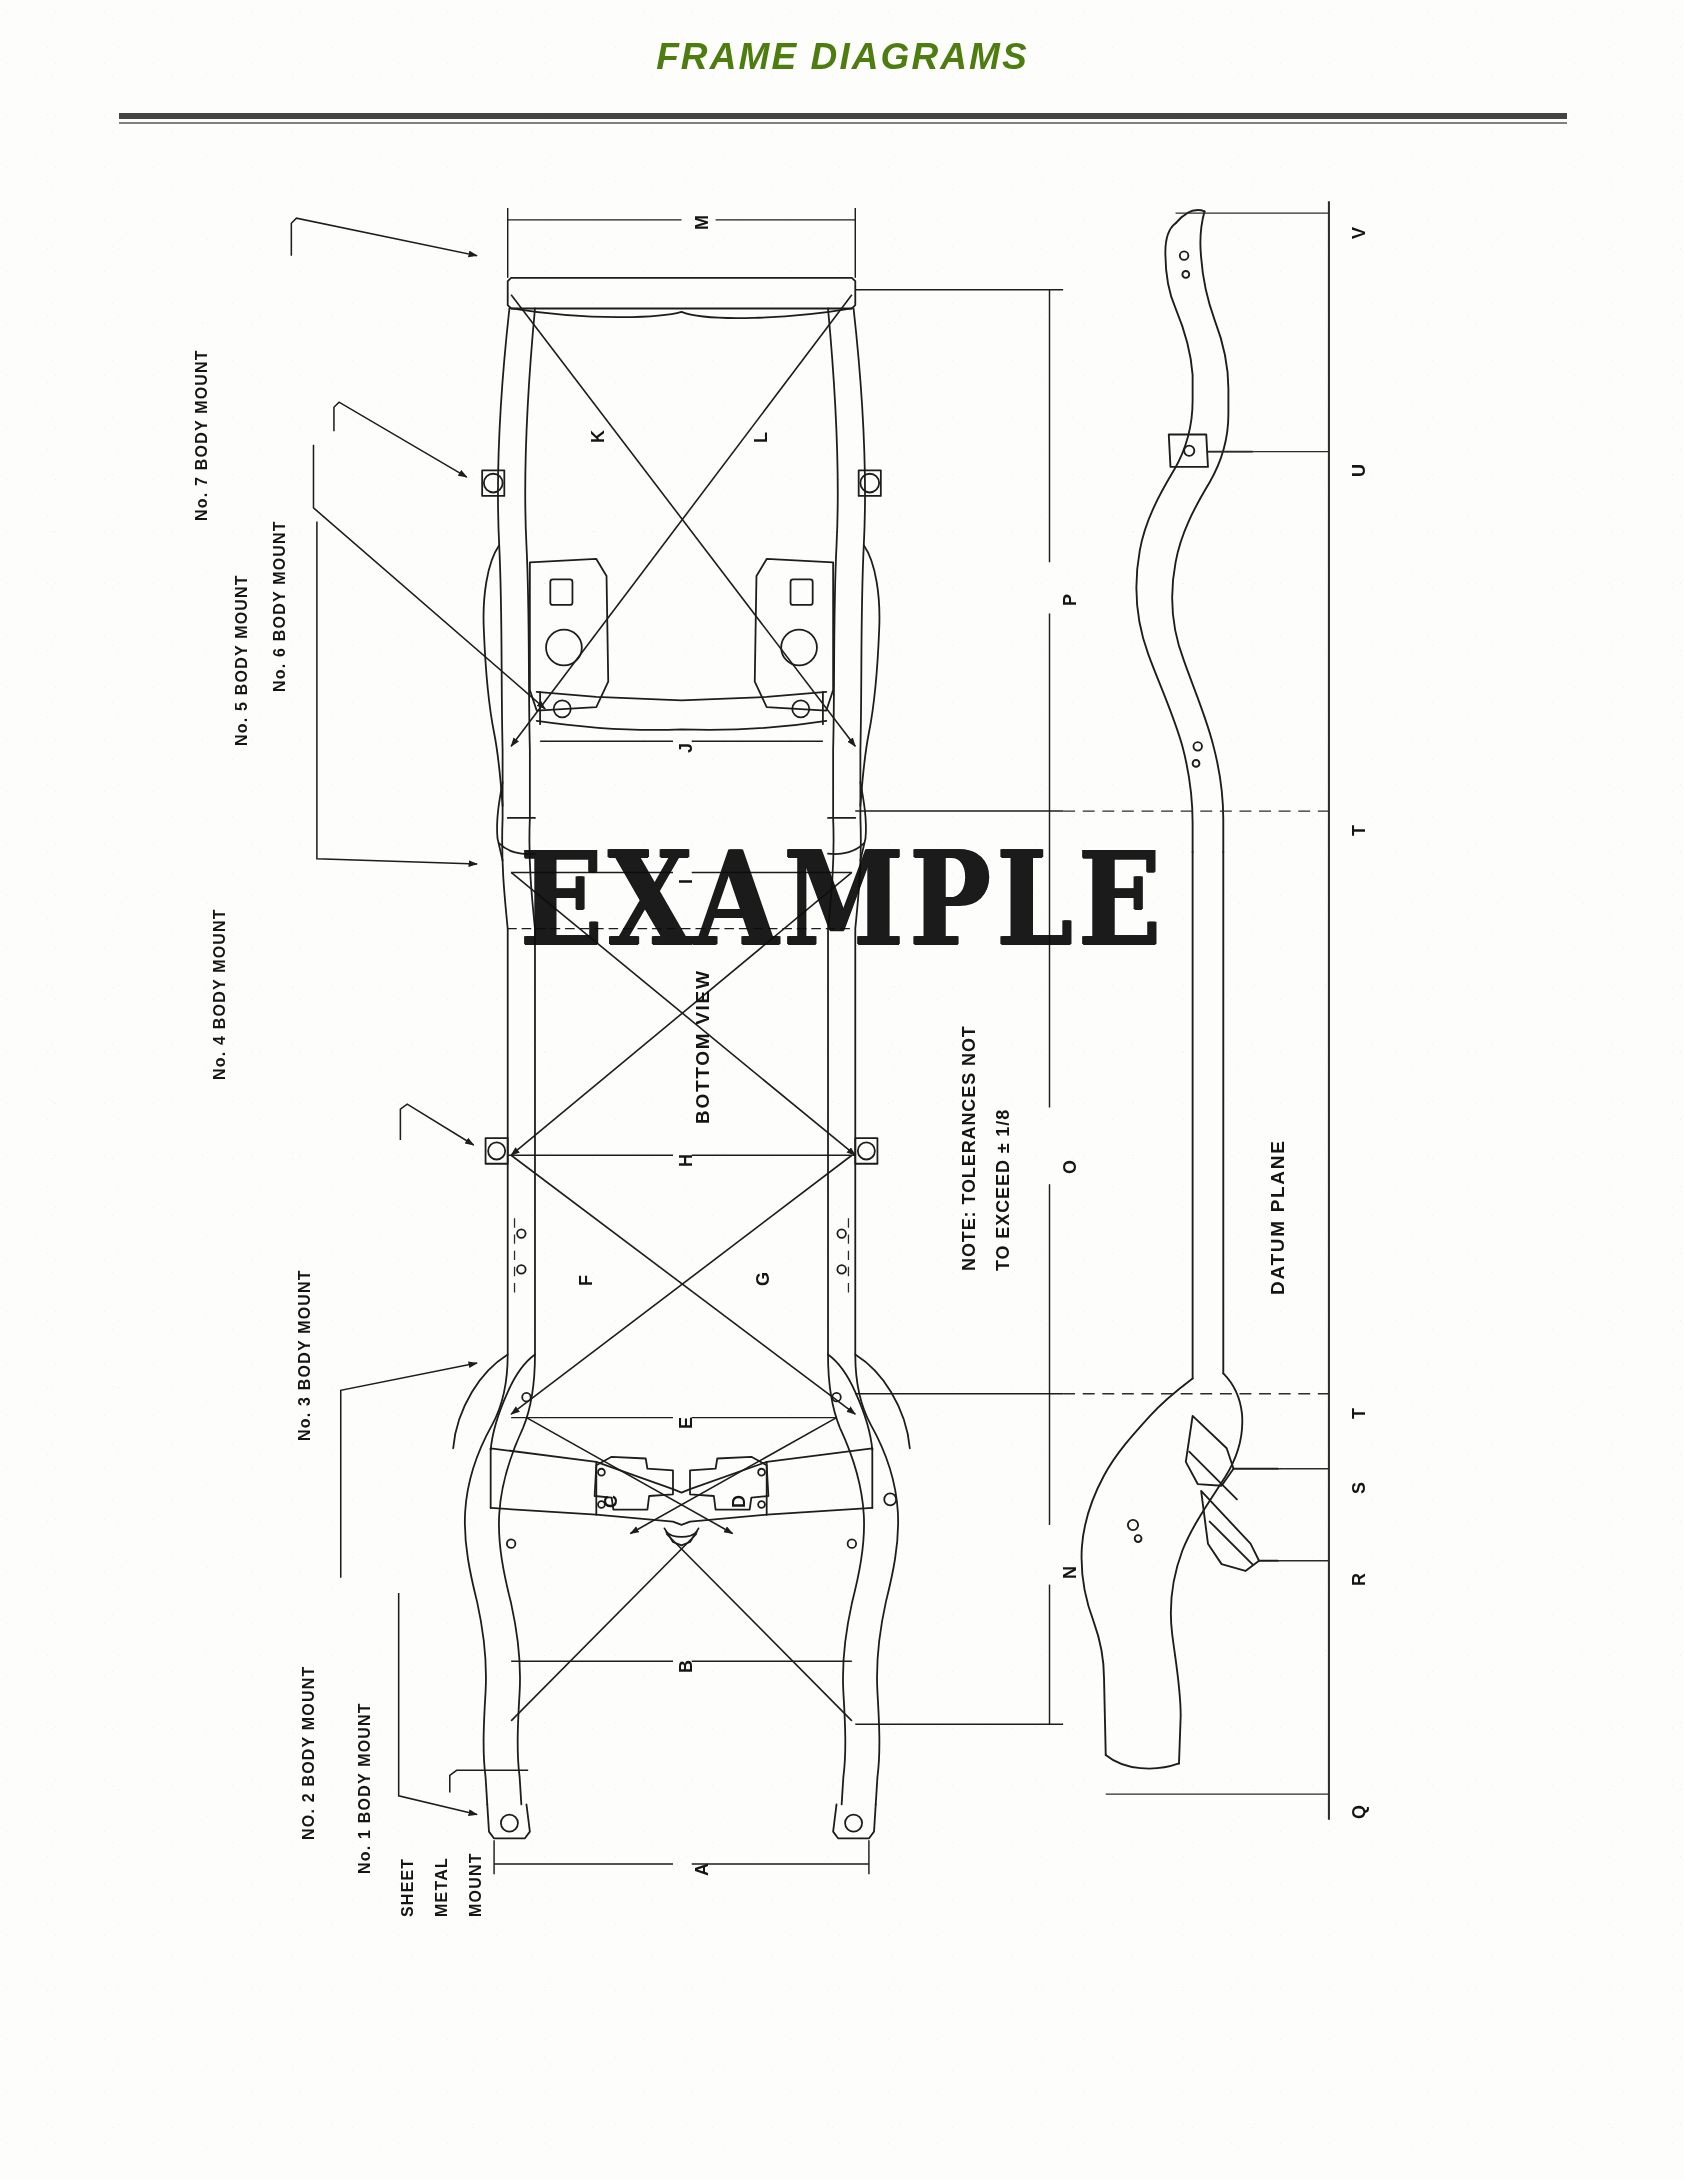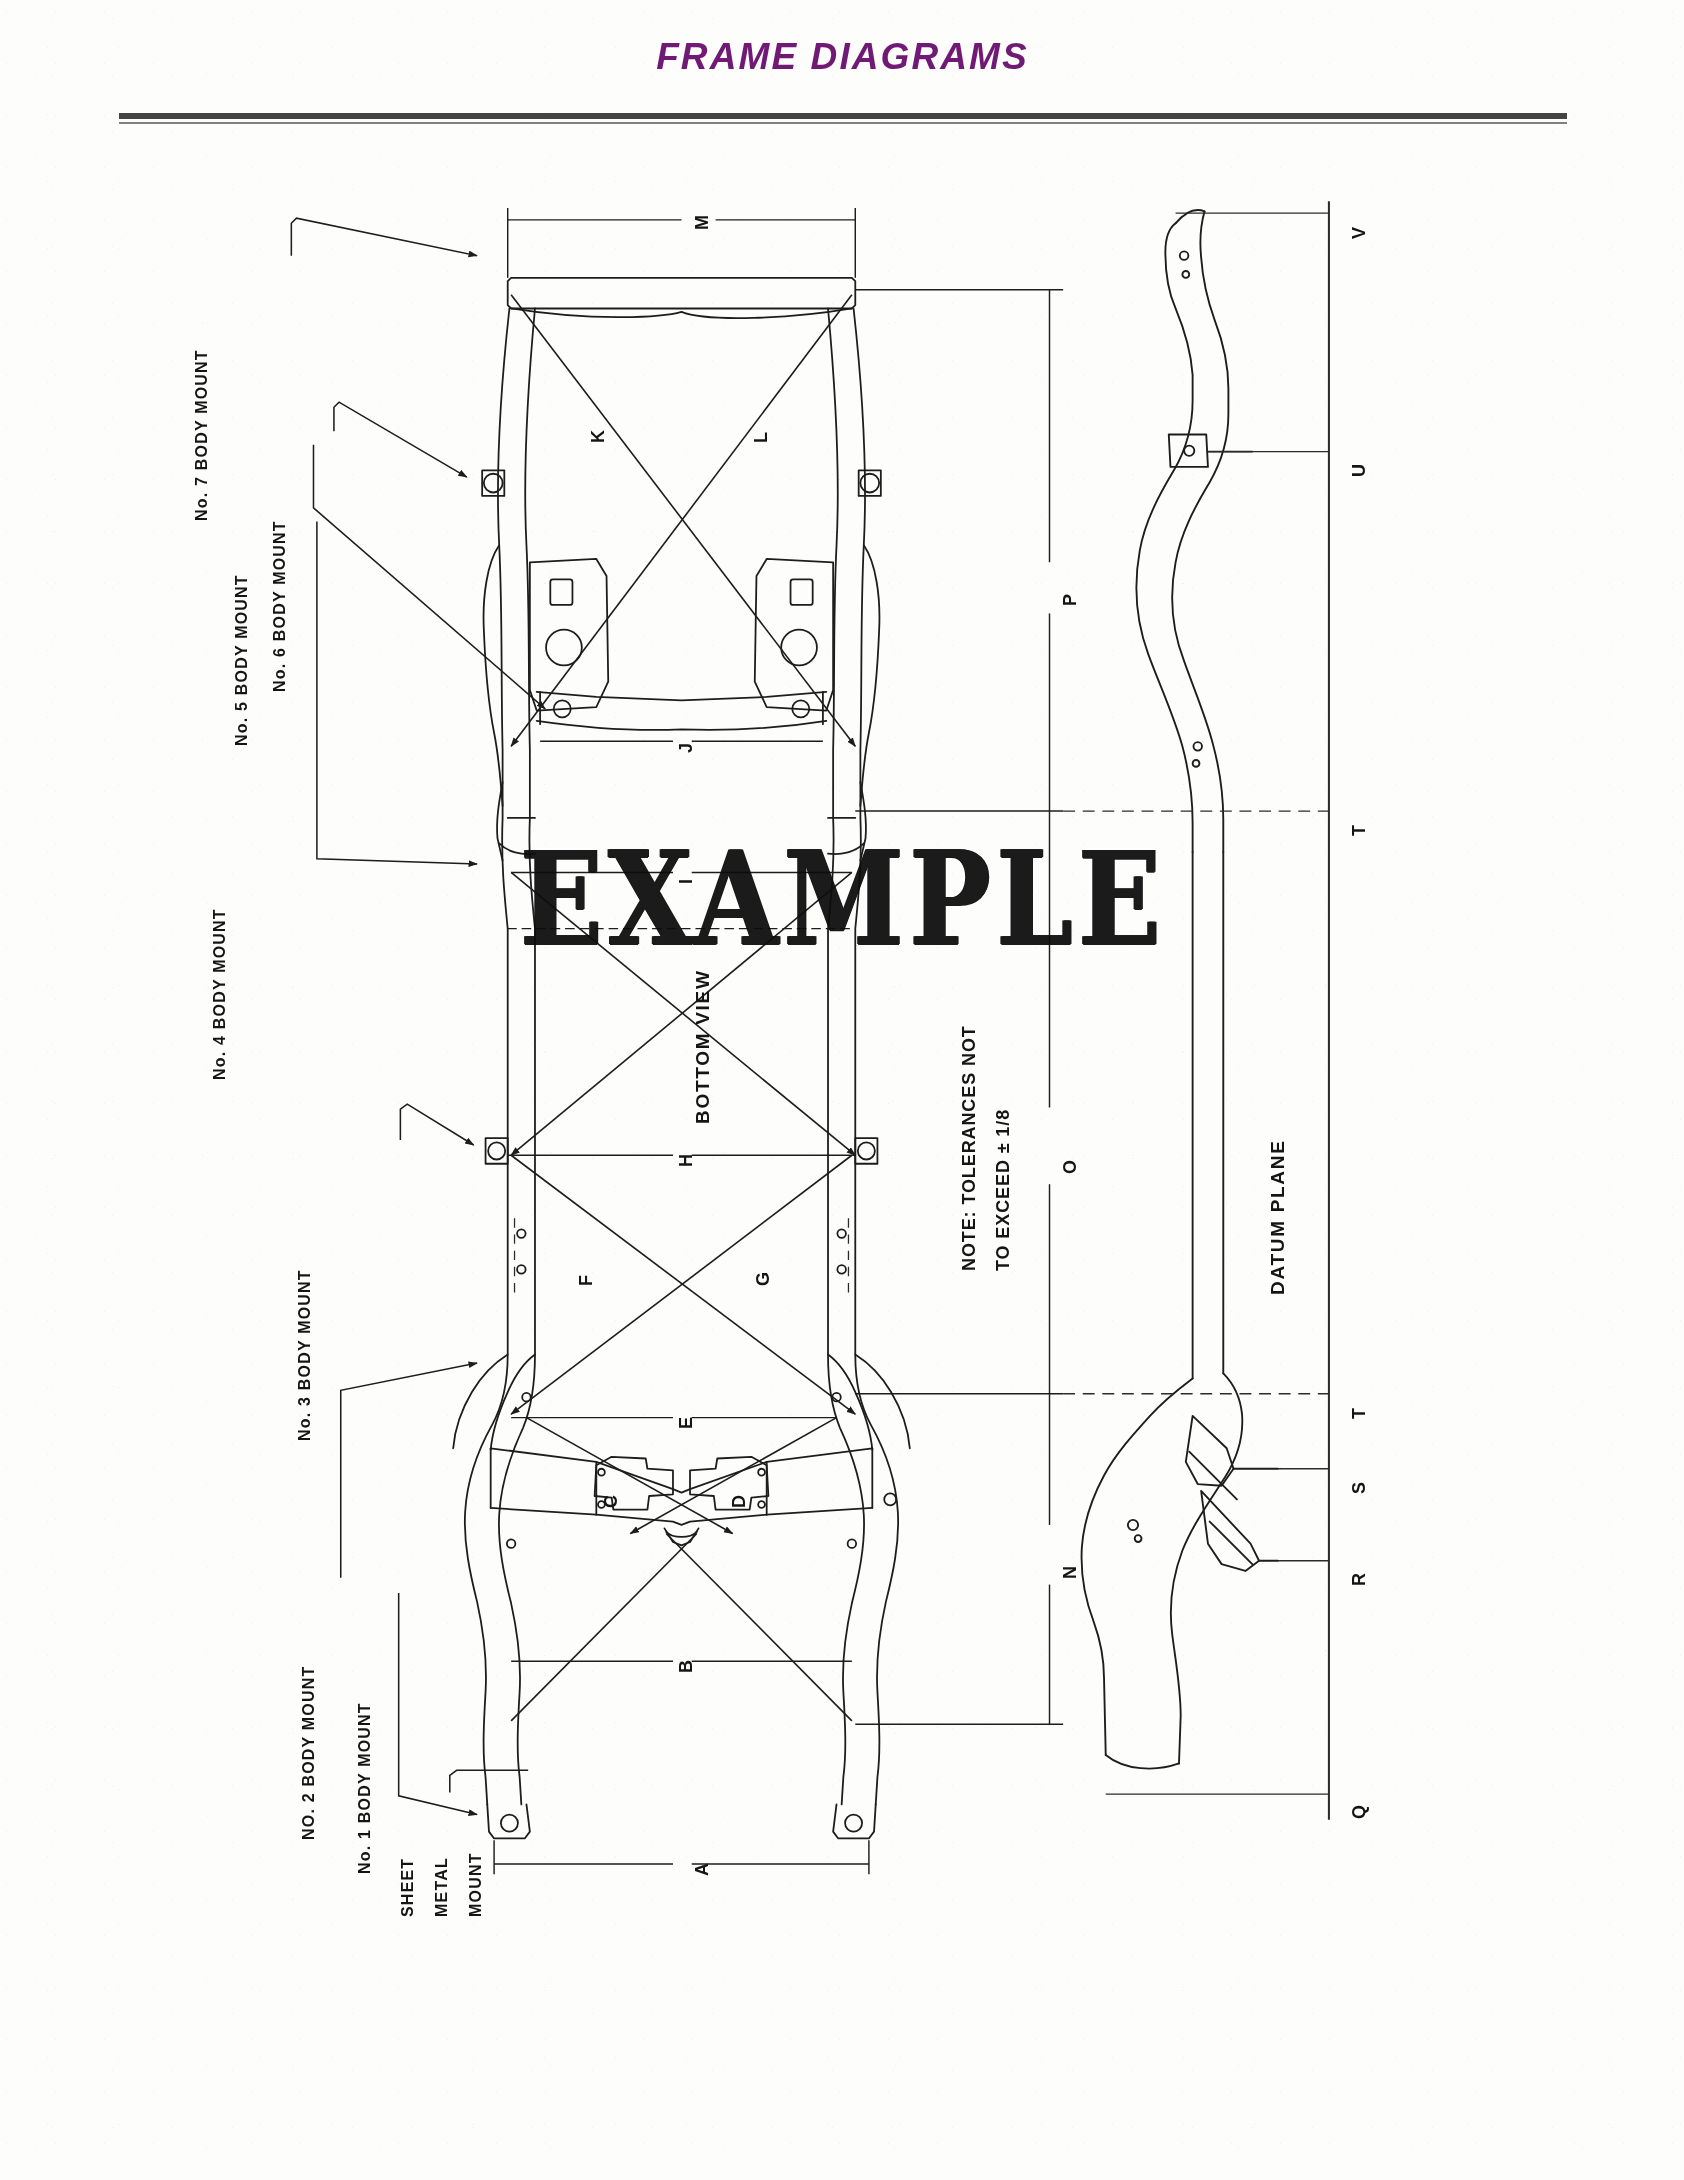--- a/index.html
+++ b/index.html
@@ -7,21 +7,21 @@
     width:1685px;height:2181px;position:relative;overflow:hidden;
     font-family:"Liberation Sans", sans-serif;color:#111;
     background:#fdfdfc;
   }
   
   #header{position:absolute;left:0;top:0;width:1685px;height:136px;}
   #doc-title{
     position:absolute;left:0;top:36px;width:1685px;text-align:center;
     font-family:"Liberation Sans", sans-serif;
     font-style:italic;font-weight:700;font-size:37px;letter-spacing:2.1px;
-    color:#701a75;
+    color:#4d7c0f;
   }
   #rule-thick{position:absolute;left:119px;top:113px;width:1448px;height:6px;
     background:#2a2a2a;opacity:.88;}
   #rule-thin{position:absolute;left:119px;top:122px;width:1448px;height:1.7px;
     background:#555;opacity:.75;}
 
   
   .vt{ 
     position:absolute;transform-origin:0 0;transform:rotate(-90deg);
     white-space:nowrap;font-size:16px;font-weight:700;letter-spacing:1.2px;

